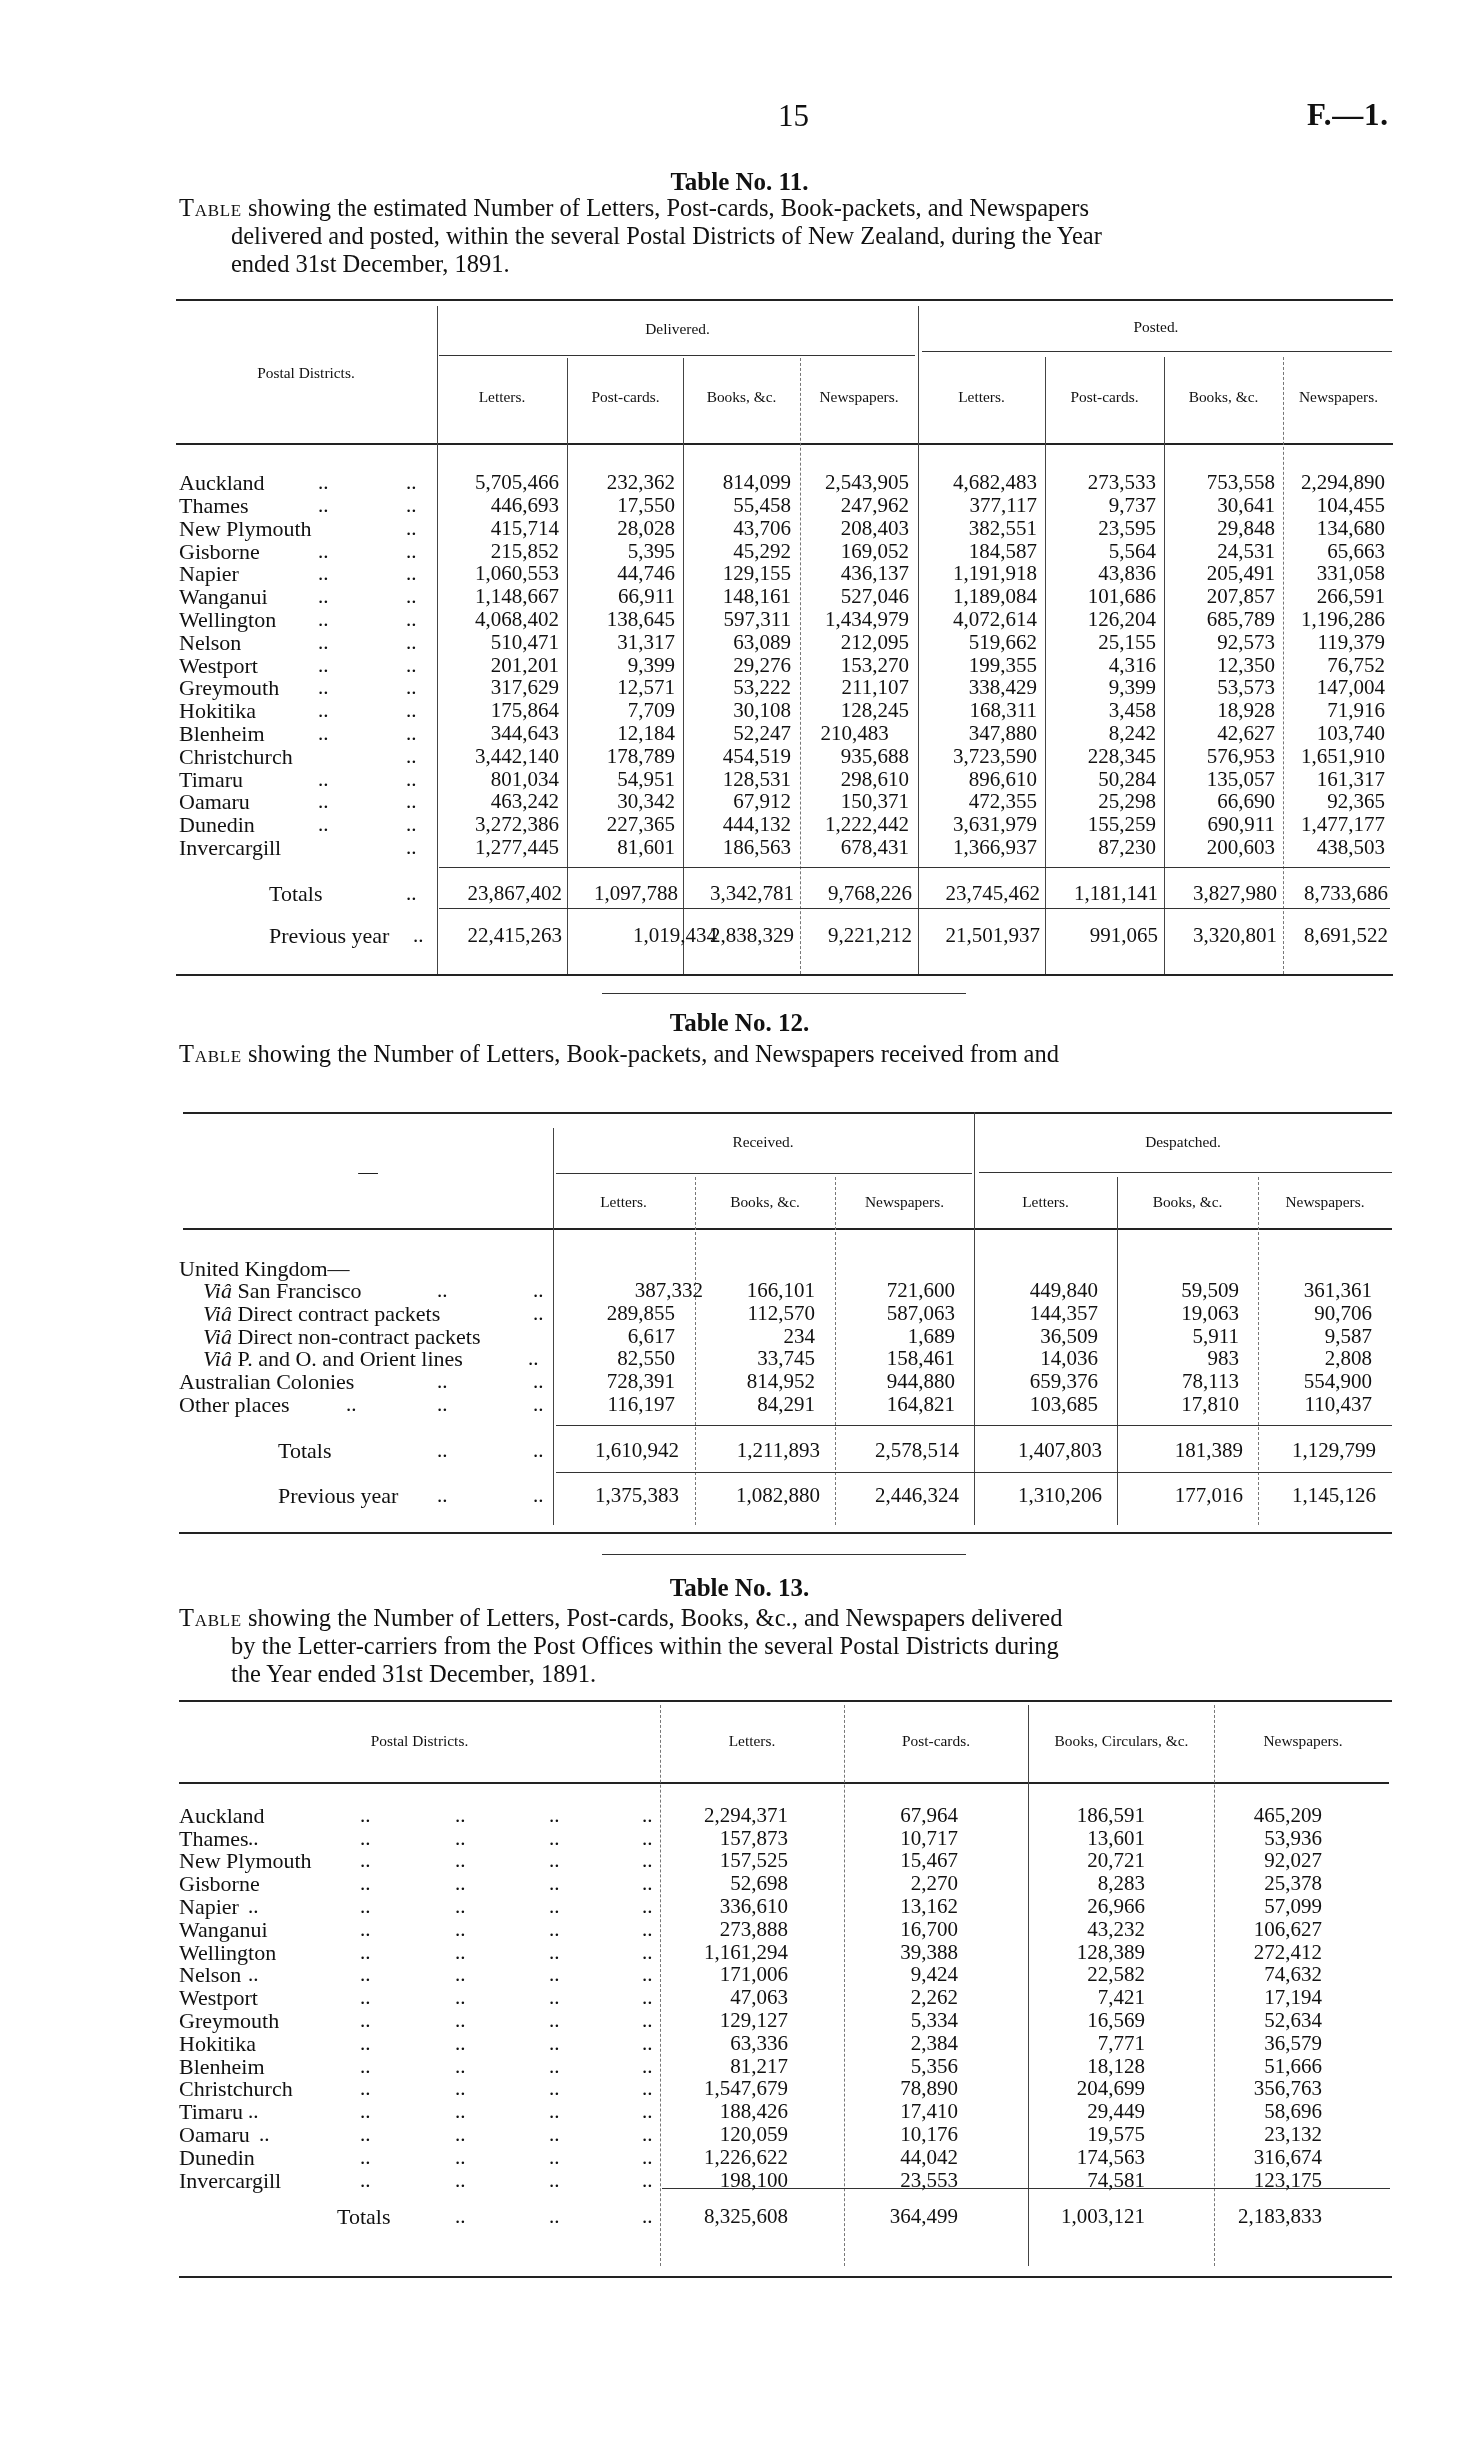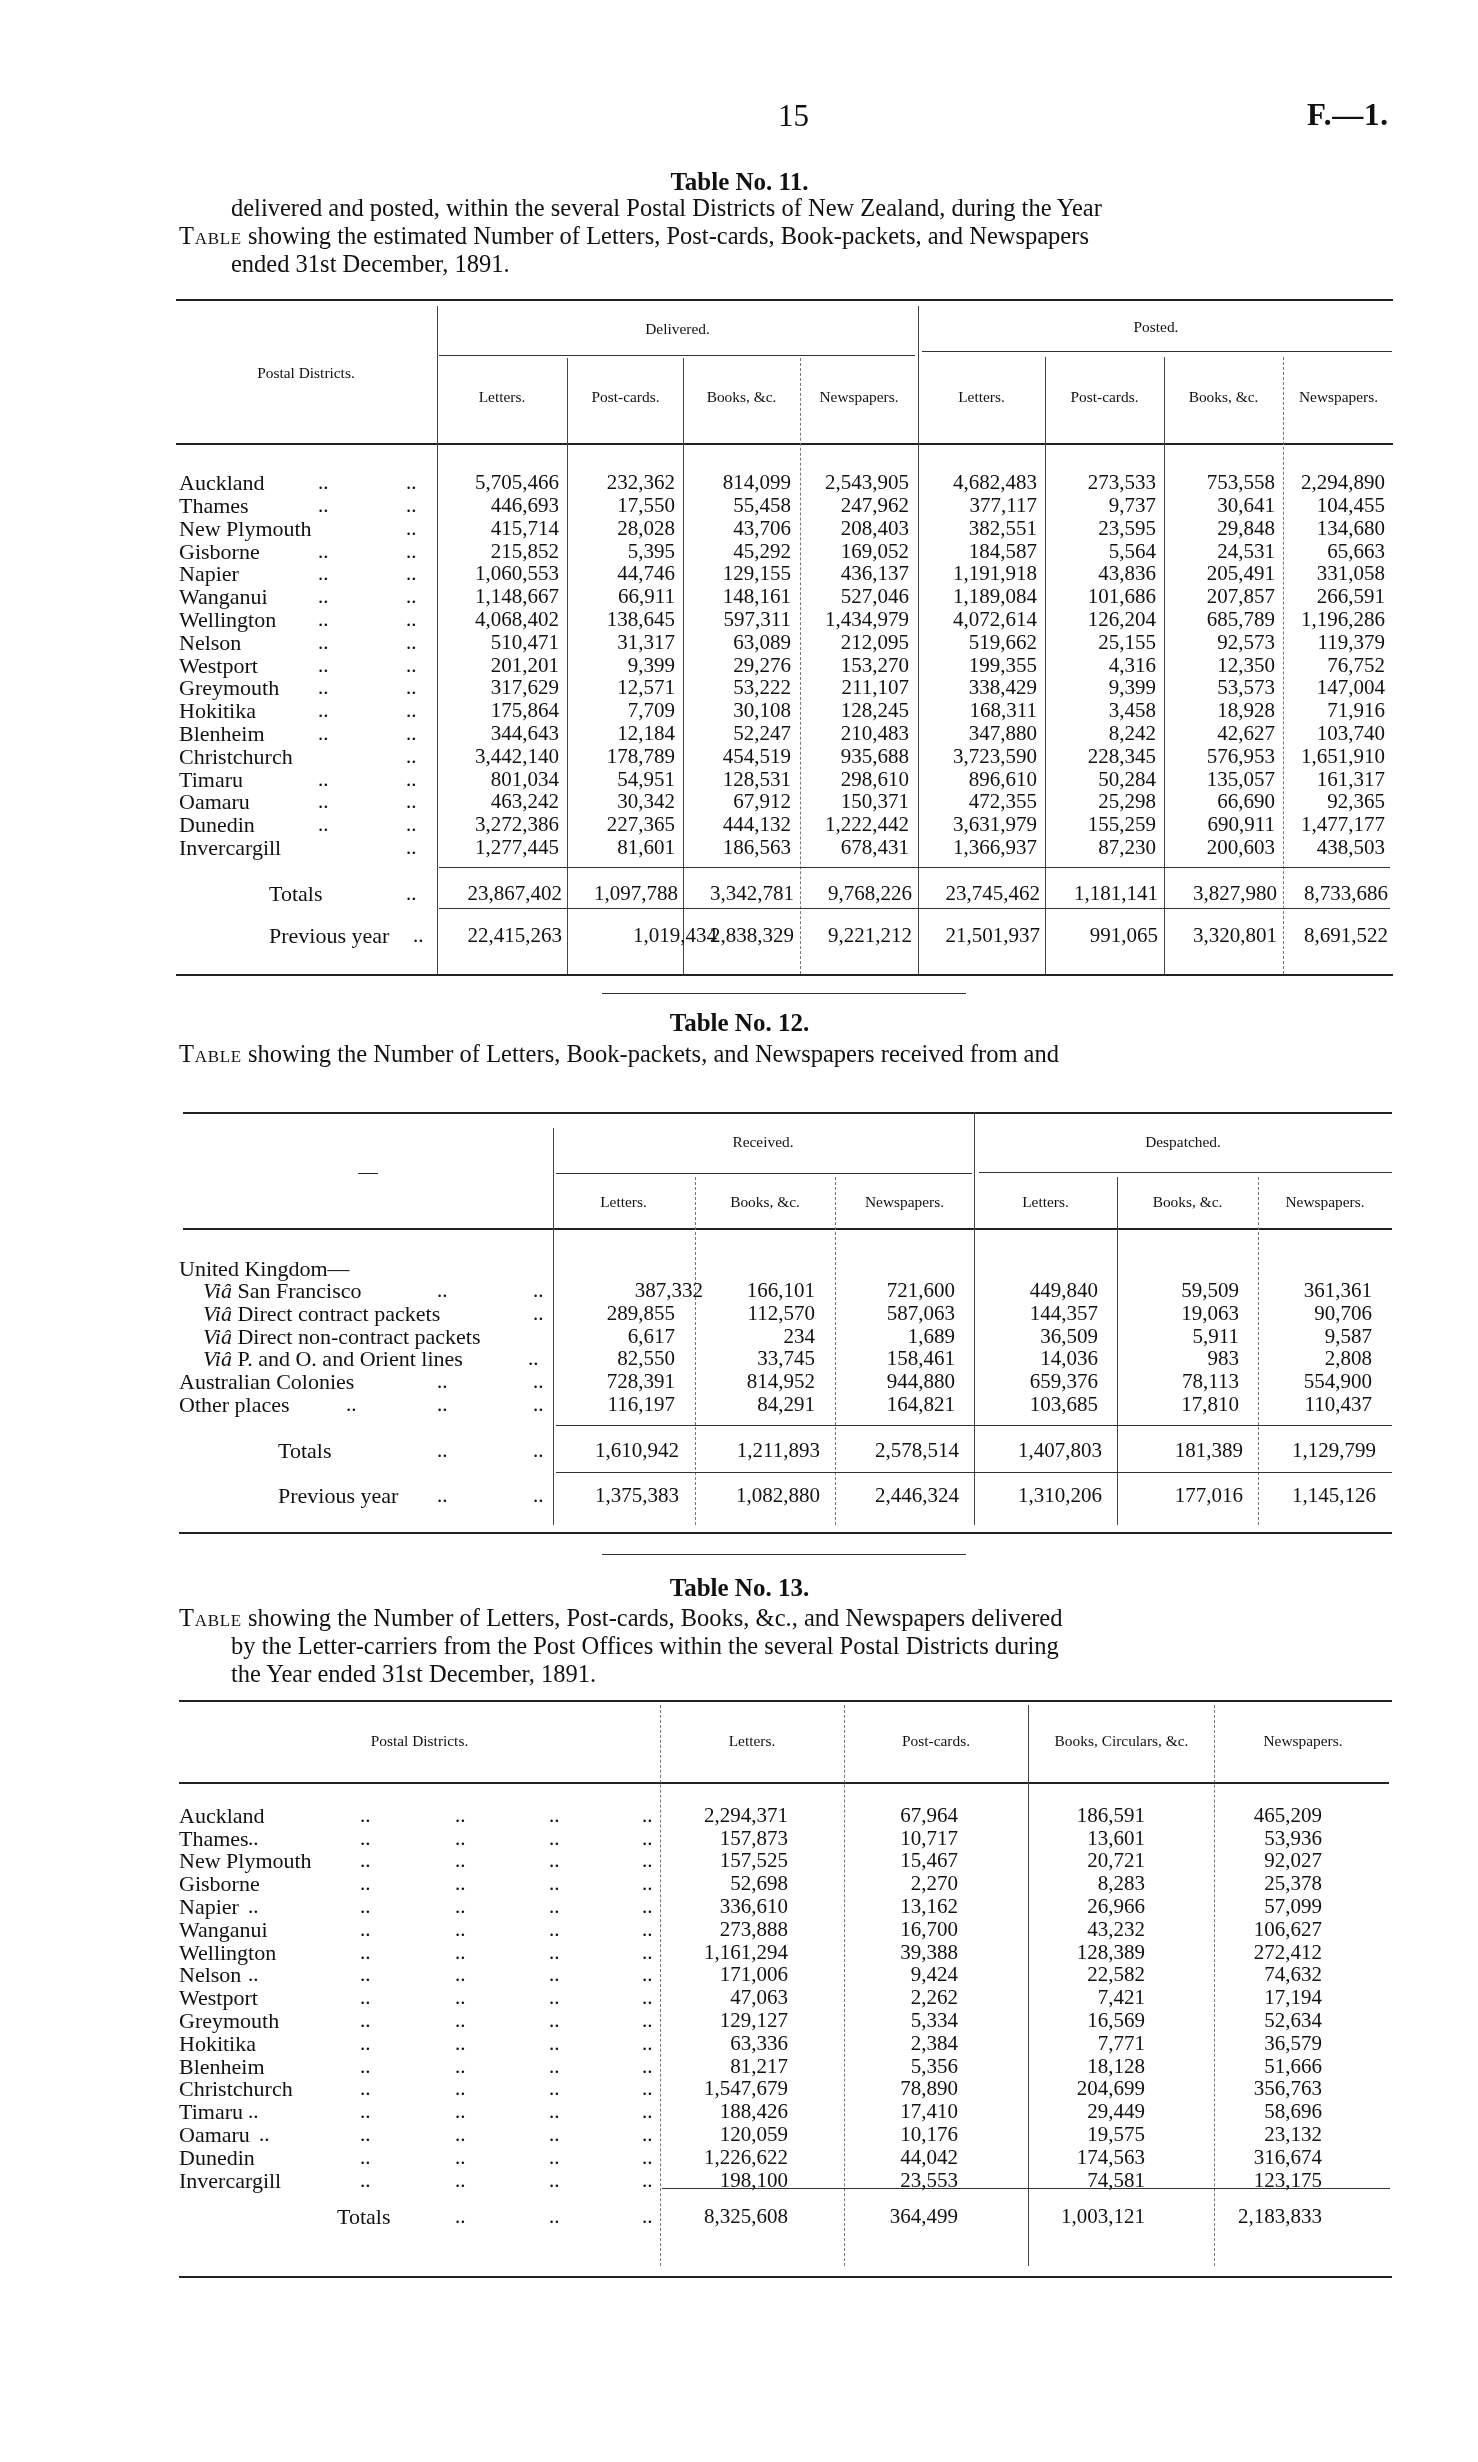--- a/index.html
+++ b/index.html
@@ -25,22 +25,22 @@
 </style>
 </head>
 <body>
 
 <div class="abs pagenum" style="left:778px; top:98px;">15</div>
 <div class="abs ref" style="left:1307px; top:97px;">F.—1.</div>
 
 <section>
   <div class="abs ttitle" style="top:168px;">Table No. 11.</div>
   <div class="abs desc" style="left:179px; top:194px; width:1214px;">
+    <span class="line"><span class="sc">Table</span><span> showing the estimated Number of Letters, Post-cards, Book-packets, and Newspapers</span></span>
     <span class="line indent">delivered and posted, within the several Postal Districts of New Zealand, during the Year</span>
-    <span class="line"><span class="sc">Table</span><span> showing the estimated Number of Letters, Post-cards, Book-packets, and Newspapers</span></span>
     <span class="line indent">ended 31st December, 1891.</span>
   </div>
 
   <div class="hrule" style="left:176px; width:1217px; top:299px;"></div>
   <div class="hrule thin" style="left:439px; width:476px; top:355px;"></div>
   <div class="hrule thin" style="left:922px; width:470px; top:351px;"></div>
   <div class="hrule" style="left:176px; width:1217px; top:443px;"></div>
 
   <div class="vrule" style="left:437px; top:306px; height:668px;"></div>
   <div class="vrule" style="left:567px; top:358px; height:616px;"></div>
@@ -185,21 +185,21 @@
       <div class="cell" style="left:918px;width:119px;top:698px;">168,311</div>
       <div class="cell" style="left:1045px;width:111px;top:698px;">3,458</div>
       <div class="cell" style="left:1164px;width:111px;top:698px;">18,928</div>
       <div class="cell" style="left:1283px;width:102px;top:698px;">71,916</div>
       <div class="lbl" style="left:179px;top:721px;">Blenheim</div>
       <div class="dots" style="left:318px;top:721px;">..</div>
       <div class="dots" style="left:406px;top:721px;">..</div>
       <div class="cell" style="left:437px;width:122px;top:721px;">344,643</div>
       <div class="cell" style="left:567px;width:108px;top:721px;">12,184</div>
       <div class="cell" style="left:683px;width:108px;top:721px;">52,247</div>
-      <div class="cell" style="left:800px;width:109px;top:721px;">210,483</div>
+      <div class="cell" style="left:800px;width:109px;top:721px;text-align:center;">210,483</div>
       <div class="cell" style="left:918px;width:119px;top:721px;">347,880</div>
       <div class="cell" style="left:1045px;width:111px;top:721px;">8,242</div>
       <div class="cell" style="left:1164px;width:111px;top:721px;">42,627</div>
       <div class="cell" style="left:1283px;width:102px;top:721px;">103,740</div>
       <div class="lbl" style="left:179px;top:744px;">Christchurch</div>
       <div class="dots" style="left:406px;top:744px;">..</div>
       <div class="cell" style="left:437px;width:122px;top:744px;">3,442,140</div>
       <div class="cell" style="left:567px;width:108px;top:744px;">178,789</div>
       <div class="cell" style="left:683px;width:108px;top:744px;">454,519</div>
       <div class="cell" style="left:800px;width:109px;top:744px;">935,688</div>

